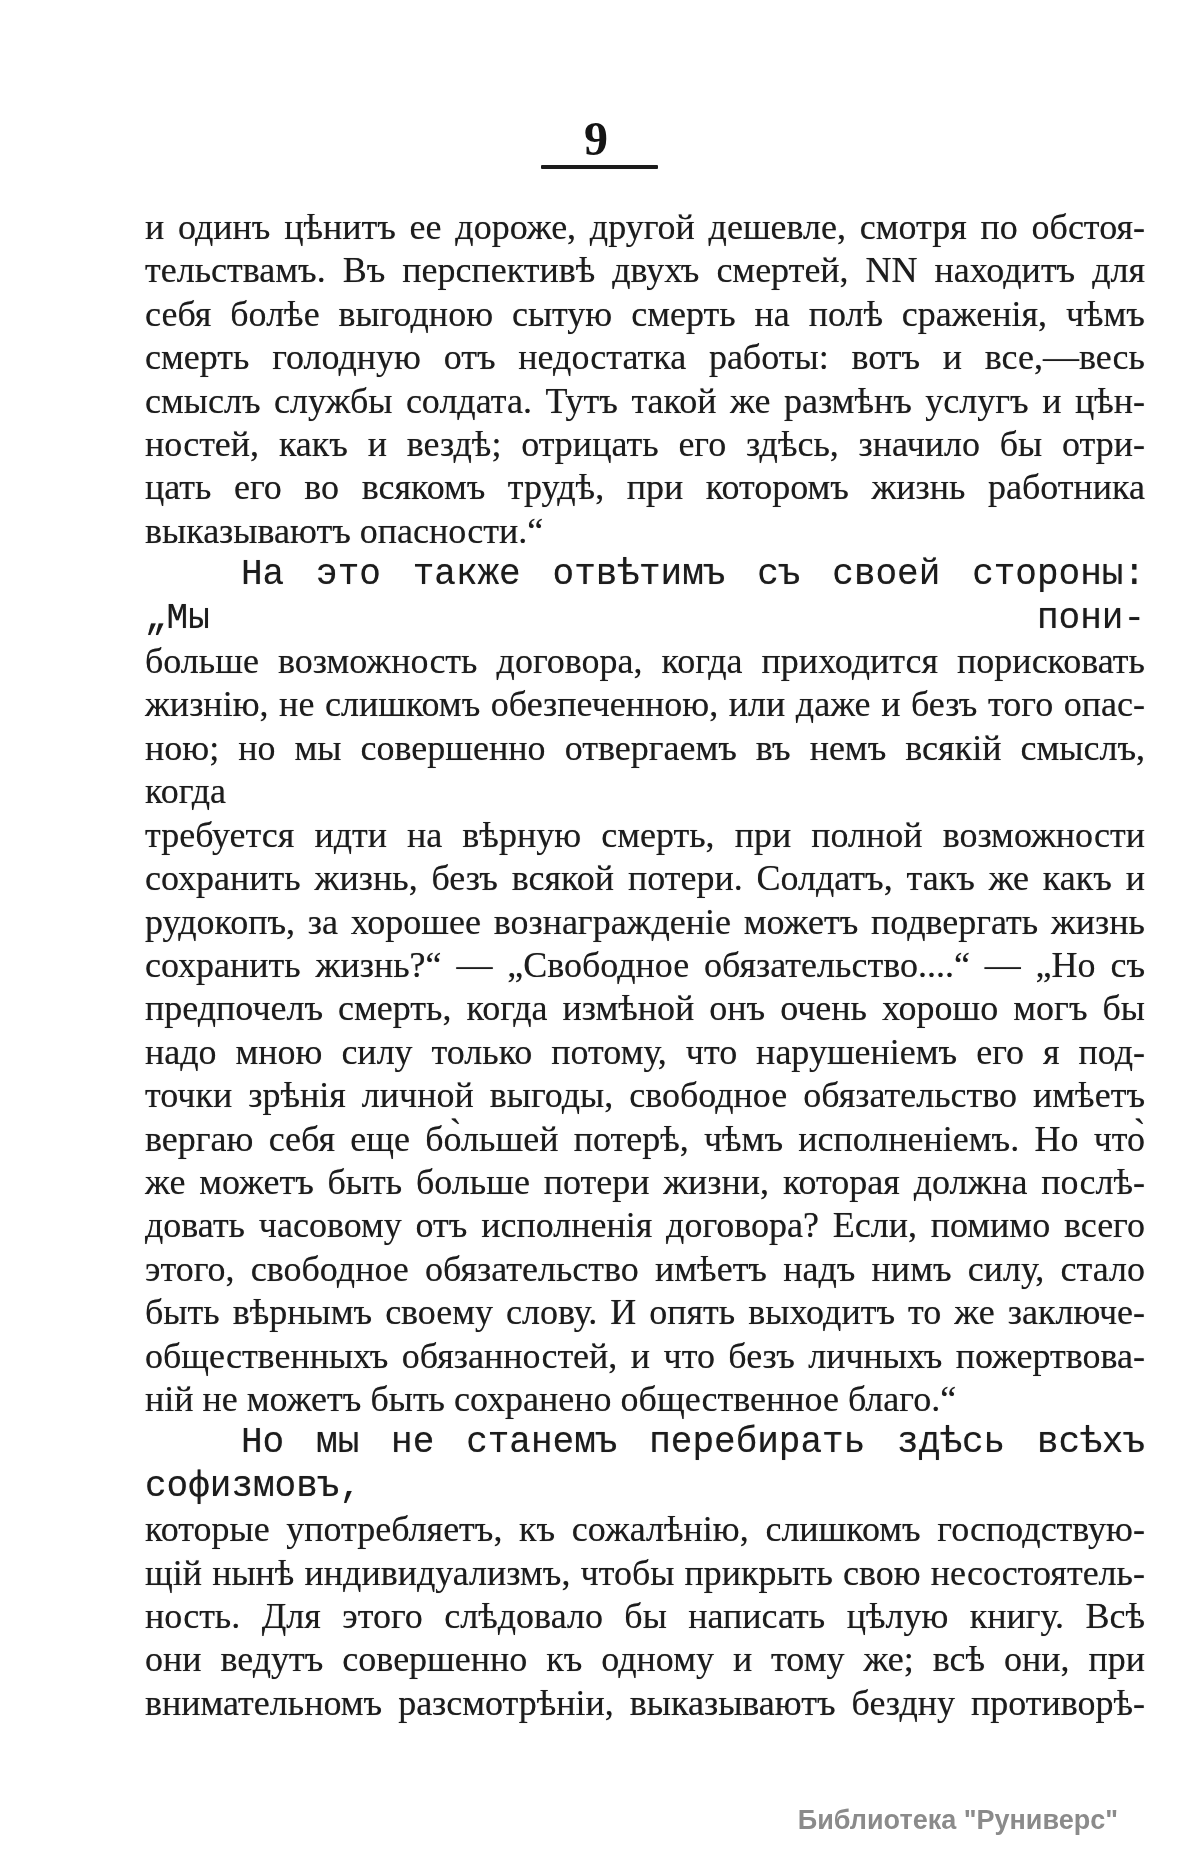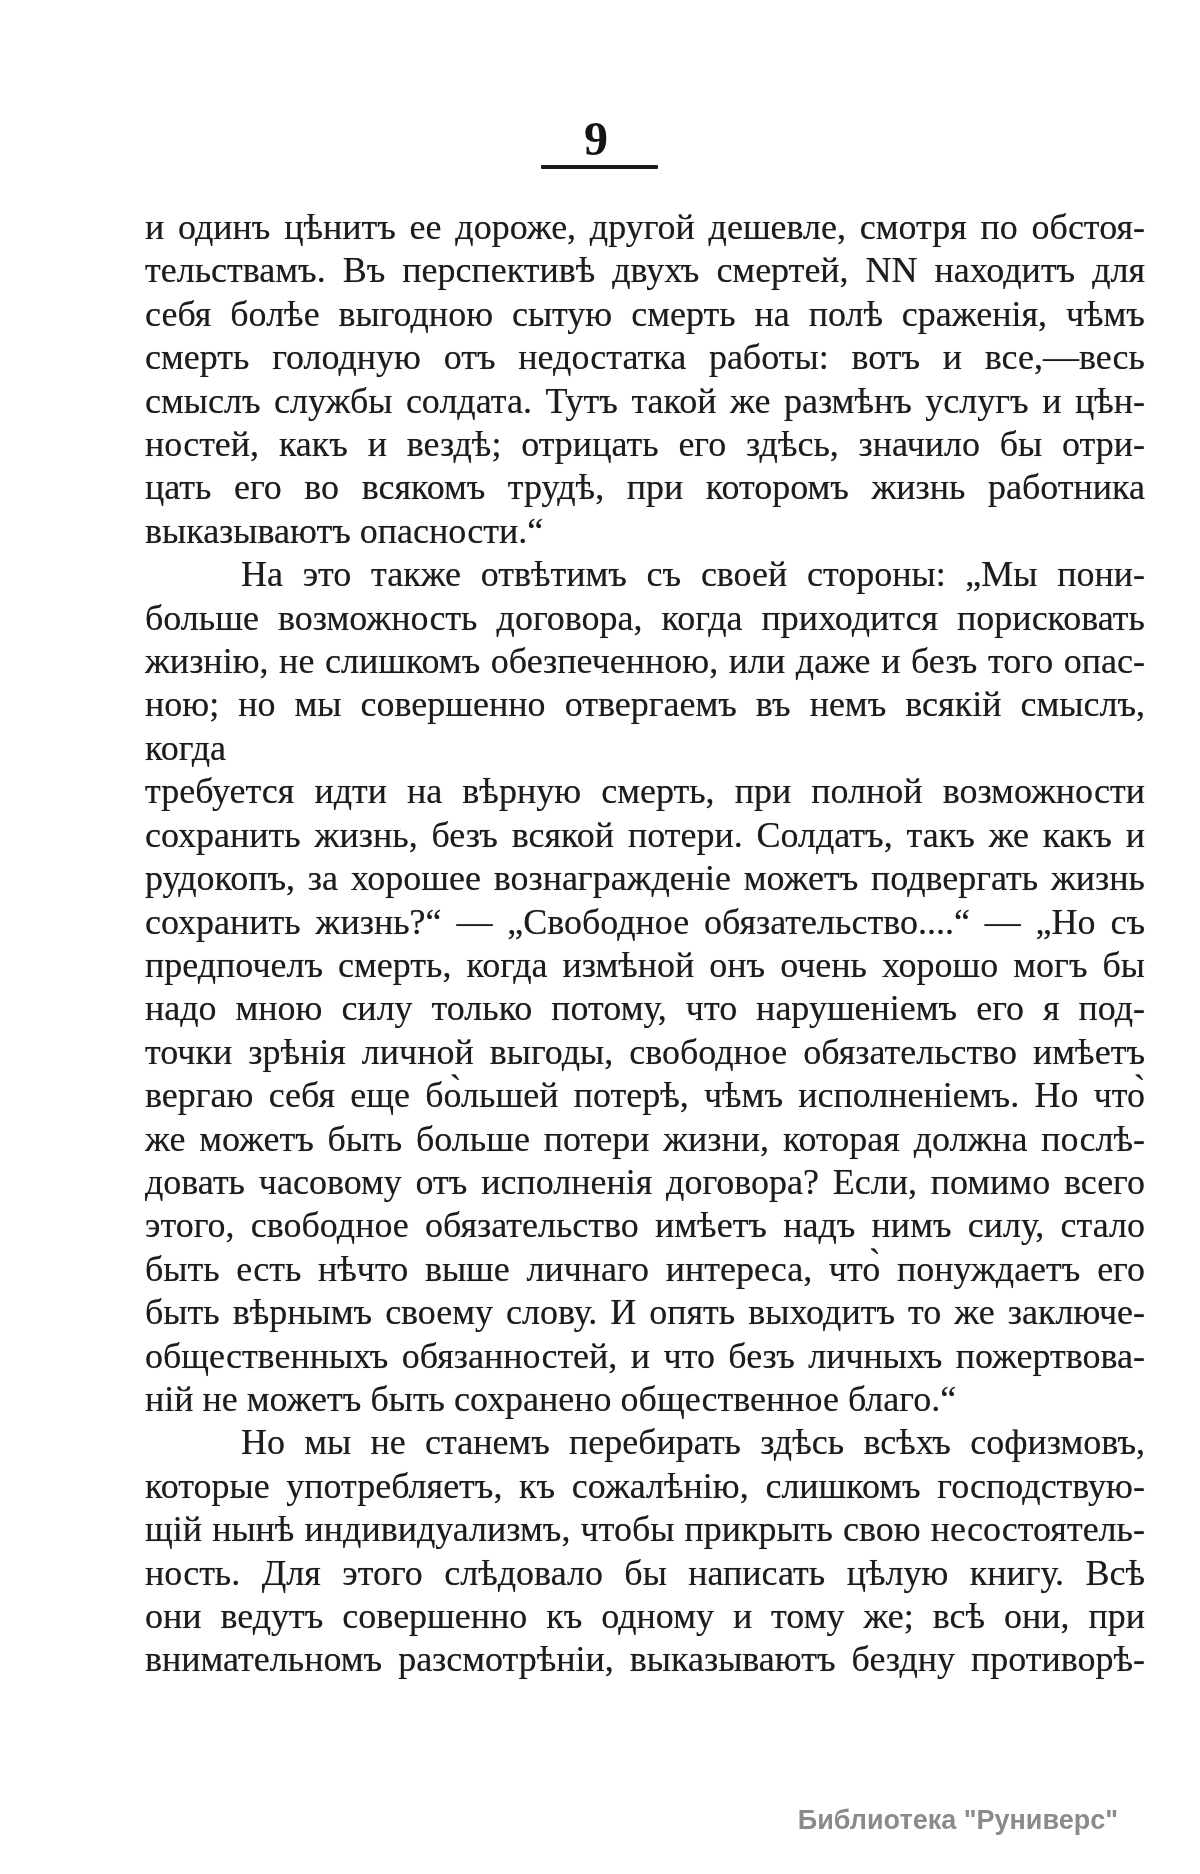--- a/index.html
+++ b/index.html
@@ -45,21 +45,21 @@
     line-height: 43.4px;
     text-shadow: 0 0 0.7px rgba(10,10,10,0.55);
     margin-left: 43px;
   }
   .paragraph { margin: 0; }
   .line {
     text-align: justify;
     text-align-last: justify;
     white-space: normal;
   }
-  .line.indent { text-indent: 96px; }
+  .line.indent { text-indent: 96px; font-family: Liberation Mono, monospace; }
   .line.no-stretch { text-align-last: left; }
   .watermark {
     position: absolute;
     right: 82px;
     top: 1804px;
     font-family: "Liberation Sans", "DejaVu Sans", sans-serif;
     font-size: 27px;
     line-height: 32px;
     font-weight: bold;
     color: #8b8b8b;
@@ -91,21 +91,20 @@
         <div class="line">сохранить жизнь, безъ всякой потери. Солдатъ, такъ же какъ и</div>
         <div class="line">рудокопъ, за хорошее вознагражденіе можетъ подвергать жизнь</div>
         <div class="line">сохранить жизнь?“ — „Свободное обязательство....“ — „Но съ</div>
         <div class="line">предпочелъ смерть, когда измѣной онъ очень хорошо могъ бы</div>
         <div class="line">надо мною силу только потому, что нарушеніемъ его я под-</div>
         <div class="line">точки зрѣнія личной выгоды, свободное обязательство имѣетъ</div>
         <div class="line">вергаю себя еще бо̀льшей потерѣ, чѣмъ исполненіемъ. Но что̀</div>
         <div class="line">же можетъ быть больше потери жизни, которая должна послѣ-</div>
         <div class="line">довать часовому отъ исполненія договора? Если, помимо всего</div>
         <div class="line">этого, свободное обязательство имѣетъ надъ нимъ силу, стало</div>
-        <div class="line">быть есть нѣчто выше личнаго интереса, что̀ понуждаетъ его</div>
         <div class="line">быть вѣрнымъ своему слову. И опять выходитъ то же заключе-</div>
         <div class="line">общественныхъ обязанностей, и что безъ личныхъ пожертвова-</div>
         <div class="line no-stretch">ній не можетъ быть сохранено общественное благо.“</div>
       </div>
       <div class="paragraph">
         <div class="line indent">Но мы не станемъ перебирать здѣсь всѣхъ софизмовъ,</div>
         <div class="line">которые употребляетъ, къ сожалѣнію, слишкомъ господствую-</div>
         <div class="line">щій нынѣ индивидуализмъ, чтобы прикрыть свою несостоятель-</div>
         <div class="line">ность. Для этого слѣдовало бы написать цѣлую книгу. Всѣ</div>
         <div class="line">они ведутъ совершенно къ одному и тому же; всѣ они, при</div>

